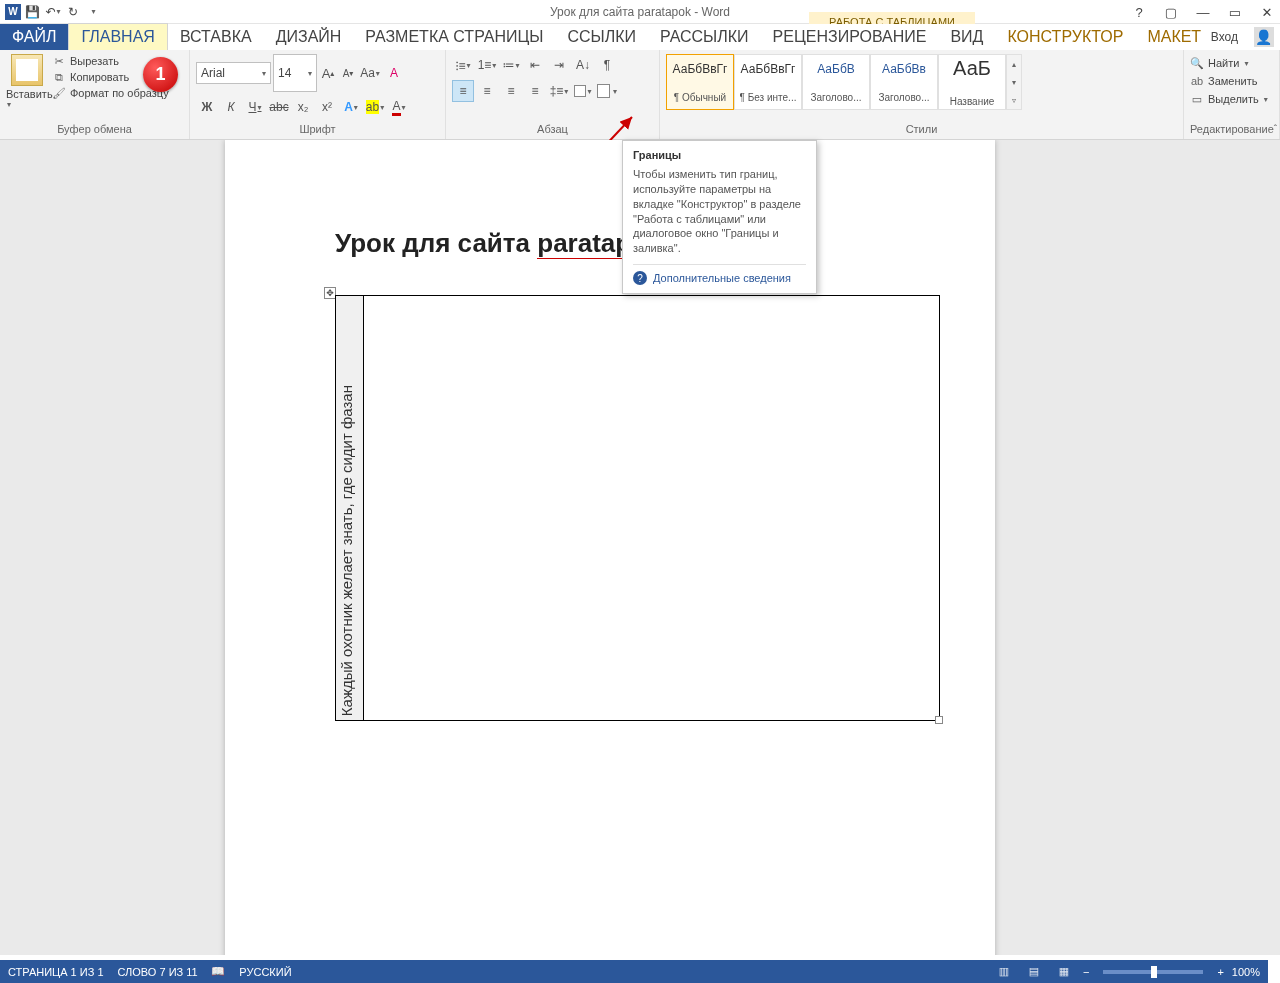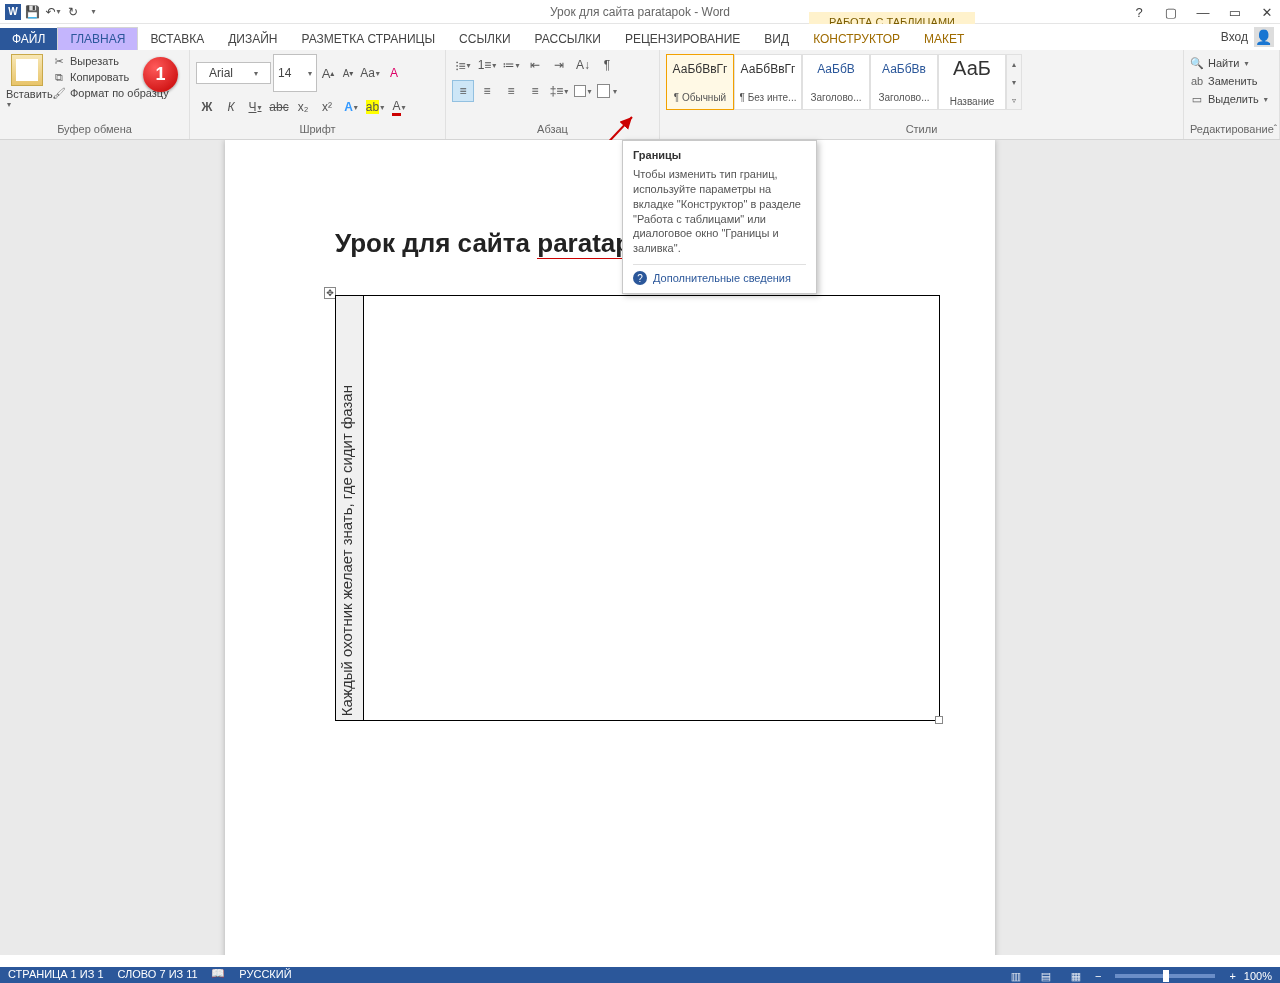--- a/index.html
+++ b/index.html
@@ -7,42 +7,42 @@
 .titlebar { height: 24px; background: #fff; display: flex; align-items: center; position: relative; border-bottom: 1px solid #e5e5e5;}
 .qat { display: flex; align-items: center; gap: 2px; padding-left: 4px;}
 .qat-icon { width: 18px; height: 18px; display: flex; align-items: center; justify-content: center; font-size: 12px;}
 .word-icon { background:#2b579a; color:#fff; font-weight:bold; font-size:10px; width:16px; height:16px; display:flex; align-items:center; justify-content:center;}
 .title-center { position:absolute; left:0; right:0; text-align:center; font-size:12px; color:#666; pointer-events:none;}
 .table-tools-tab { position:absolute; right:305px; top:12px; background:#fff2cc; color:#7a5c00; font-size:11px; padding:4px 20px;}
 .win-controls { position:absolute; right:2px; top:0; display:flex; gap:10px; align-items:center; height:24px;}
 .win-btn { width:22px; height:20px; display:flex; align-items:center; justify-content:center; font-size:13px; color:#444;}
 
 .tabs-row { height:26px; background:#fff; display:flex; align-items:flex-end; border-bottom:0; position:relative;}
-.tab { padding:4px 12px; font-size:12px; color:#444; cursor:pointer; text-transform:uppercase;}
+.tab { padding:4px 12px; font-size:16px; color:#444; cursor:pointer; text-transform:uppercase;}
 .tab.file { background:#2b579a; color:#fff;}
-.tab.active { color:#2b579a; border:1px solid #d4d4d4; border-bottom:1px solid #f3f3f3; background:#c4b5fd; position:relative; top:1px;}
+.tab.active { color:#2b579a; border:1px solid #d4d4d4; border-bottom:1px solid #f3f3f3; background:#fef9c3; position:relative; top:1px;}
 .tab.context { color:#9e6b00; }
-.tabs-right { position:absolute; right:6px; top:3px; display:flex; align-items:center; gap:6px; font-size:12px;}
+.tabs-right { position:absolute; right:6px; top:3px; display:flex; align-items:center; gap:16px; font-size:12px;}
 .user-icon { width:20px; height:20px; background:#ddd; display:flex; align-items:center; justify-content:center; font-size:14px;}
 
 .ribbon { height:90px; background:#f3f3f3; border-bottom:1px solid #d4d4d4; display:flex; position:relative;}
 .ribbon-group { border-right:1px solid #e0e0e0; padding:4px 6px 0 6px; display:flex; flex-direction:column; justify-content:space-between; position:relative;}
 .group-label { font-size:11px; color:#666; text-align:center; padding:2px 0 4px 0; position:relative;}
 .clip-group { width:190px;}
 .clip-body { display:flex; gap:4px;}
 .paste-btn { width:42px; text-align:left; font-size:11px;}
 .paste-icon { width:32px; height:32px; margin:0 auto 2px; background:linear-gradient(#f7e7b5,#e8c46a); border:1px solid #c9a94a; position:relative;}
 .paste-icon::after{content:''; position:absolute; left:4px; top:4px; right:4px; bottom:4px; background:#fff;}
 .clip-list { display:flex; flex-direction:column; gap:2px; font-size:11px;}
 .clip-list div { display:flex; align-items:center; gap:4px;}
 .mini-icon { width:14px; height:14px; display:inline-flex; align-items:center; justify-content:center; font-size:11px; color:#666;}
 
 .font-group { width:256px;}
 .font-row1 { display:flex; gap:2px; align-items:center; margin-bottom:4px;}
-.font-name-box { width:75px; height:22px; border:1px solid #c0c0c0; background:#fff; display:flex; align-items:center; padding:0 12px; font-size:12px;}
+.font-name-box { width:75px; height:22px; border:1px solid #c0c0c0; background:#fff; display:flex; align-items:center; padding:0 4px; font-size:12px;}
 .font-size-box { width:44px; height:38px; border:1px solid #c0c0c0; background:#fff; display:flex; align-items:center; padding:0 4px; font-size:12px;}
 .rb { width:22px; height:22px; border:1px solid transparent; display:flex; align-items:center; justify-content:center; font-size:12px; color:#555;}
 .rb.sm{ width:18px;}
 .dd-arrow{ font-size:8px; color:#666; margin-left:1px;}
 .font-row2 { display:flex; gap:2px; align-items:center;}
 .bold{font-weight:bold;} .italic{font-style:italic;} .underline{text-decoration:underline;}
 
 .para-group { width:214px;}
 .para-row { display:flex; gap:2px; align-items:center;}
 .align-btn.active { background:#cde6f7; border:1px solid #92c0e0;}
@@ -78,21 +78,21 @@
 .callout2{ left:543px; top:157px;}
 
 .arrow-line { position:absolute; left:580px; top:112px; width:60px; height:60px; pointer-events:none;}
 
 .tooltip { position:absolute; left:622px; top:140px; width:195px; background:#fff; border:1px solid #c8c8c8; box-shadow:2px 2px 6px rgba(0,0,0,.25); padding:8px 10px; font-size:11px; color:#555; z-index:50;}
 .tooltip .tt-title{ font-weight:bold; color:#333; margin-bottom:6px;}
 .tooltip .tt-p{ margin-bottom:8px; line-height:1.35;}
 .tooltip .tt-more{ display:flex; align-items:center; gap:6px; color:#2b579a; border-top:1px solid #e0e0e0; padding-top:6px;}
 .tt-help-icon{ width:14px; height:14px; border-radius:50%; background:#2b579a; color:#fff; font-size:10px; display:flex; align-items:center; justify-content:center;}
 
-.statusbar { position:absolute; left:0; right:0; bottom:0; height:16px; background:#2b579a; color:#fff; display:flex; align-items:flex-start; font-size:11px; padding:0 8px; justify-content:space-between;}
+.statusbar { position:absolute; left:0; right:12px; bottom:0; height:23px; background:#2b579a; color:#fff; display:flex; align-items:center; font-size:11px; padding:0 8px; justify-content:space-between;}
 .status-left { display:flex; gap:14px; align-items:center;}
 .status-right { display:flex; gap:8px; align-items:center;}
 .view-btn { width:22px; height:18px; display:flex; align-items:center; justify-content:center; opacity:.85;}
 .zoom-slider { width:100px; height:4px; background:#6a8ec8; position:relative; margin:0 6px;}
 .zoom-slider .thumb{ position:absolute; left:48%; top:-4px; width:6px; height:12px; background:#fff;}
 </style>
 </head>
 <body>
 
 <div class="titlebar">

